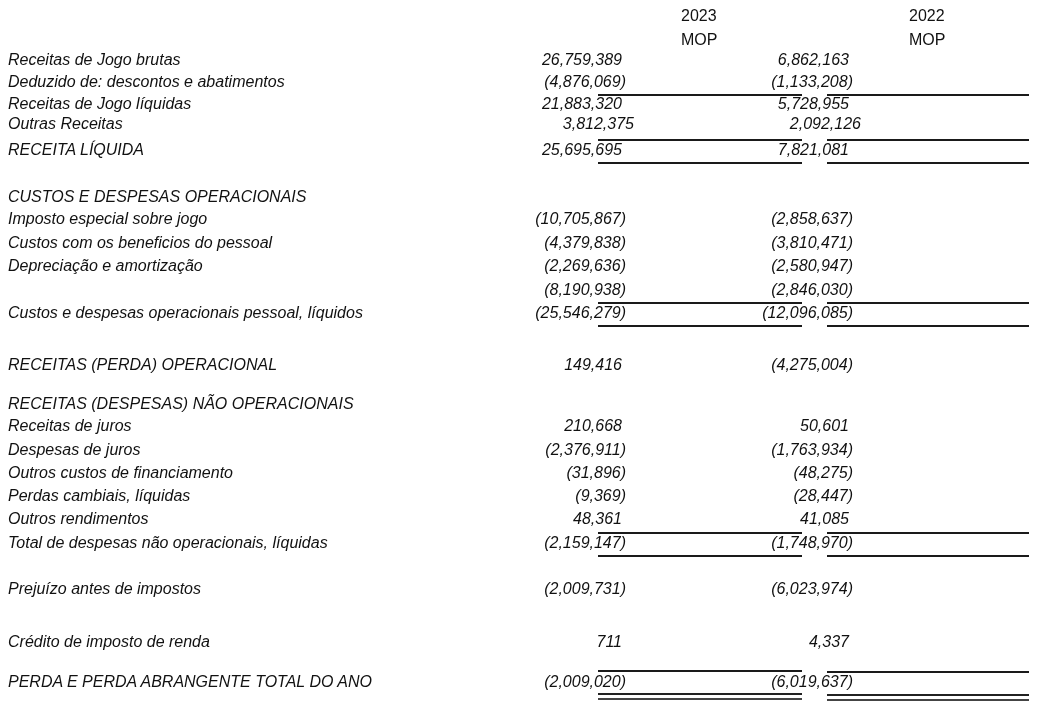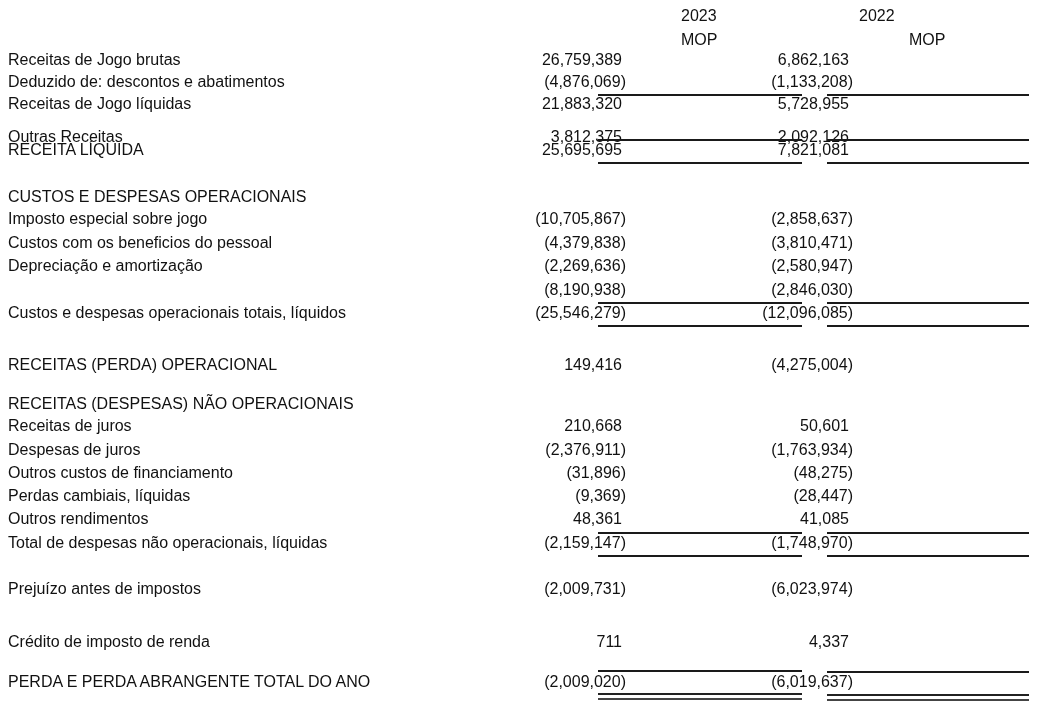--- a/index.html
+++ b/index.html
@@ -26,20 +26,21 @@
       position: absolute;
       font-size: 16px;
       line-height: 18px;
       white-space: nowrap;
     }
     .row {
       position: absolute;
       left: 0;
       width: 864px;
       height: 20px;
+      font-style: italic;
     }
     .label {
       position: absolute;
       left: 8px;
       top: 0;
       font-size: 16px;
       line-height: 20px;
       white-space: nowrap;
     }
     .val {
@@ -68,42 +69,42 @@
       border-bottom: 2px solid #444;
     }
   </style>
 </head>
 <body>
 
 <div class="page">
 
   <div class="hdr" style="left:681px; top:7px;">2023</div>
   <div class="hdr" style="left:681px; top:31px;">MOP</div>
-  <div class="hdr" style="left:859px; top:7px;text-align:center;">2022</div>
+  <div class="hdr" style="left:909px; top:7px;text-align:center;">2022</div>
   <div class="hdr" style="left:909px; top:31px;">MOP</div>
 
   <div class="row" style="top:50px;">
     <span class="label">Receitas de Jogo brutas</span>
     <span class="val c1">26,759,389</span>
     <span class="val c2">6,862,163</span>
   </div>
   <div class="row" style="top:72px;">
     <span class="label">Deduzido de: descontos e abatimentos</span>
     <span class="val c1 neg">(4,876,069)</span>
     <span class="val c2 neg">(1,133,208)</span>
   </div>
   <div class="rule r1" style="top:94px;"></div>
   <div class="rule r2" style="top:94px;"></div>
 
   <div class="row" style="top:94px;">
     <span class="label">Receitas de Jogo líquidas</span>
     <span class="val c1">21,883,320</span>
     <span class="val c2">5,728,955</span>
   </div>
-  <div class="row" style="top:127px;">
+  <div class="row" style="top:114px;padding-left:12px;">
     <span class="label">Outras Receitas</span>
     <span class="val c1">3,812,375</span>
     <span class="val c2">2,092,126</span>
   </div>
   <div class="rule r1" style="top:139px;"></div>
   <div class="rule r2" style="top:139px;"></div>
 
   <div class="row" style="top:140px;">
     <span class="label">RECEITA LÍQUIDA</span>
     <span class="val c1">25,695,695</span>
@@ -131,21 +132,21 @@
     <span class="val c2 neg">(2,580,947)</span>
   </div>
   <div class="row" style="top:280px;">
     <span class="val c1 neg">(8,190,938)</span>
     <span class="val c2 neg">(2,846,030)</span>
   </div>
   <div class="rule r1" style="top:302px;"></div>
   <div class="rule r2" style="top:302px;"></div>
 
   <div class="row" style="top:303px;">
-    <span class="label">Custos e despesas operacionais totais, líquidos</span>
+    <span class="label">Custos e despesas operacionais pessoal, líquidos</span>
     <span class="val c1 neg">(25,546,279)</span>
     <span class="val c2 neg">(12,096,085)</span>
   </div>
   <div class="rule r1" style="top:325px;"></div>
   <div class="rule r2" style="top:325px;"></div>
 
   <div class="row" style="top:355px;">
     <span class="label">RECEITAS (PERDA) OPERACIONAL</span>
     <span class="val c1">149,416</span>
     <span class="val c2 neg">(4,275,004)</span>

